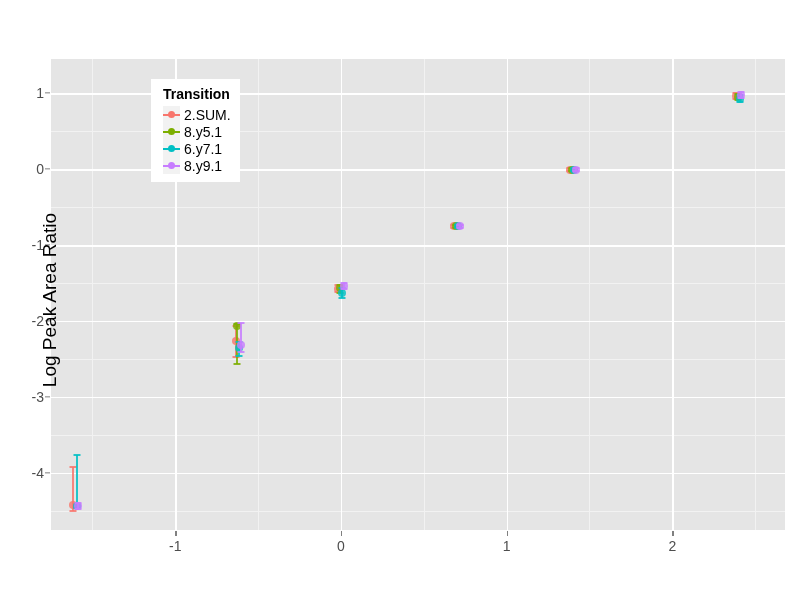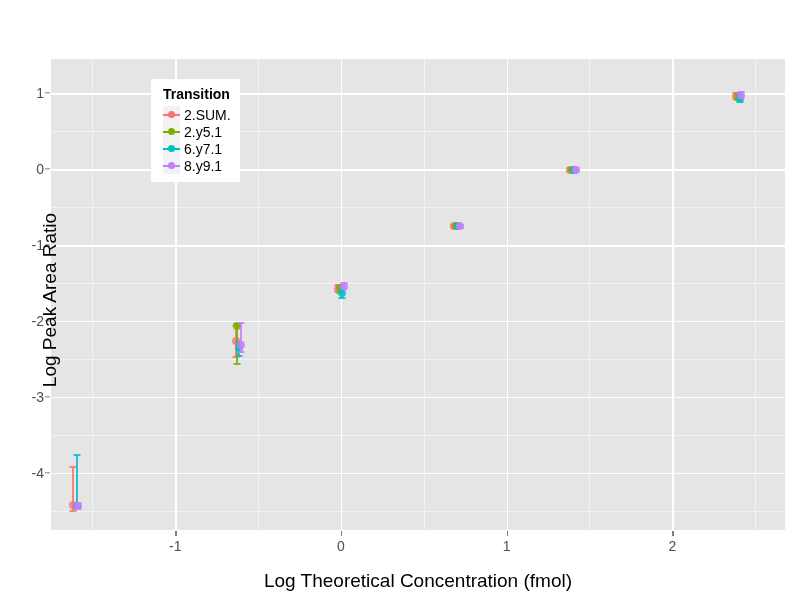--- a/index.html
+++ b/index.html
@@ -217,38 +217,37 @@
       <div class="xtick-mark" style="left: 175.266px; top: 531px;"></div>
       <div class="xtick-label" style="left: 340.955px; top: 538px;">0</div>
       <div class="xtick-mark" style="left: 340.955px; top: 531px;"></div>
       <div class="xtick-label" style="left: 506.643px; top: 538px;">1</div>
       <div class="xtick-mark" style="left: 506.643px; top: 531px;"></div>
       <div class="xtick-label" style="left: 672.332px; top: 538px;">2</div>
       <div class="xtick-mark" style="left: 672.332px; top: 531px;"></div>
     </div>
 
   <div class="axis-title-y">Log Peak Area Ratio</div>
-  <div class="axis-title-x">Log Theoretical Concentration (fmol)</div>
 
   <div class="legend" id="legend" style="left: 151px; top: 79px; padding-left: 12px;">
     <div class="legend-title">Transition</div>
     <div id="legend-items">
         <div class="legend-row">
           <span class="legend-key">
             <span class="lk-bar" style="background: rgb(248, 118, 109);"></span>
             <span class="lk-dot" style="background: rgb(248, 118, 109);"></span>
           </span>
           <span class="legend-label">2.SUM.</span>
         </div>
         <div class="legend-row">
           <span class="legend-key">
             <span class="lk-bar" style="background: rgb(124, 174, 0);"></span>
             <span class="lk-dot" style="background: rgb(124, 174, 0);"></span>
           </span>
-          <span class="legend-label">2.y5.1</span>
+          <span class="legend-label">8.y5.1</span>
         </div>
         <div class="legend-row">
           <span class="legend-key">
             <span class="lk-bar" style="background: rgb(0, 191, 196);"></span>
             <span class="lk-dot" style="background: rgb(0, 191, 196);"></span>
           </span>
           <span class="legend-label">6.y7.1</span>
         </div>
         <div class="legend-row">
           <span class="legend-key">

